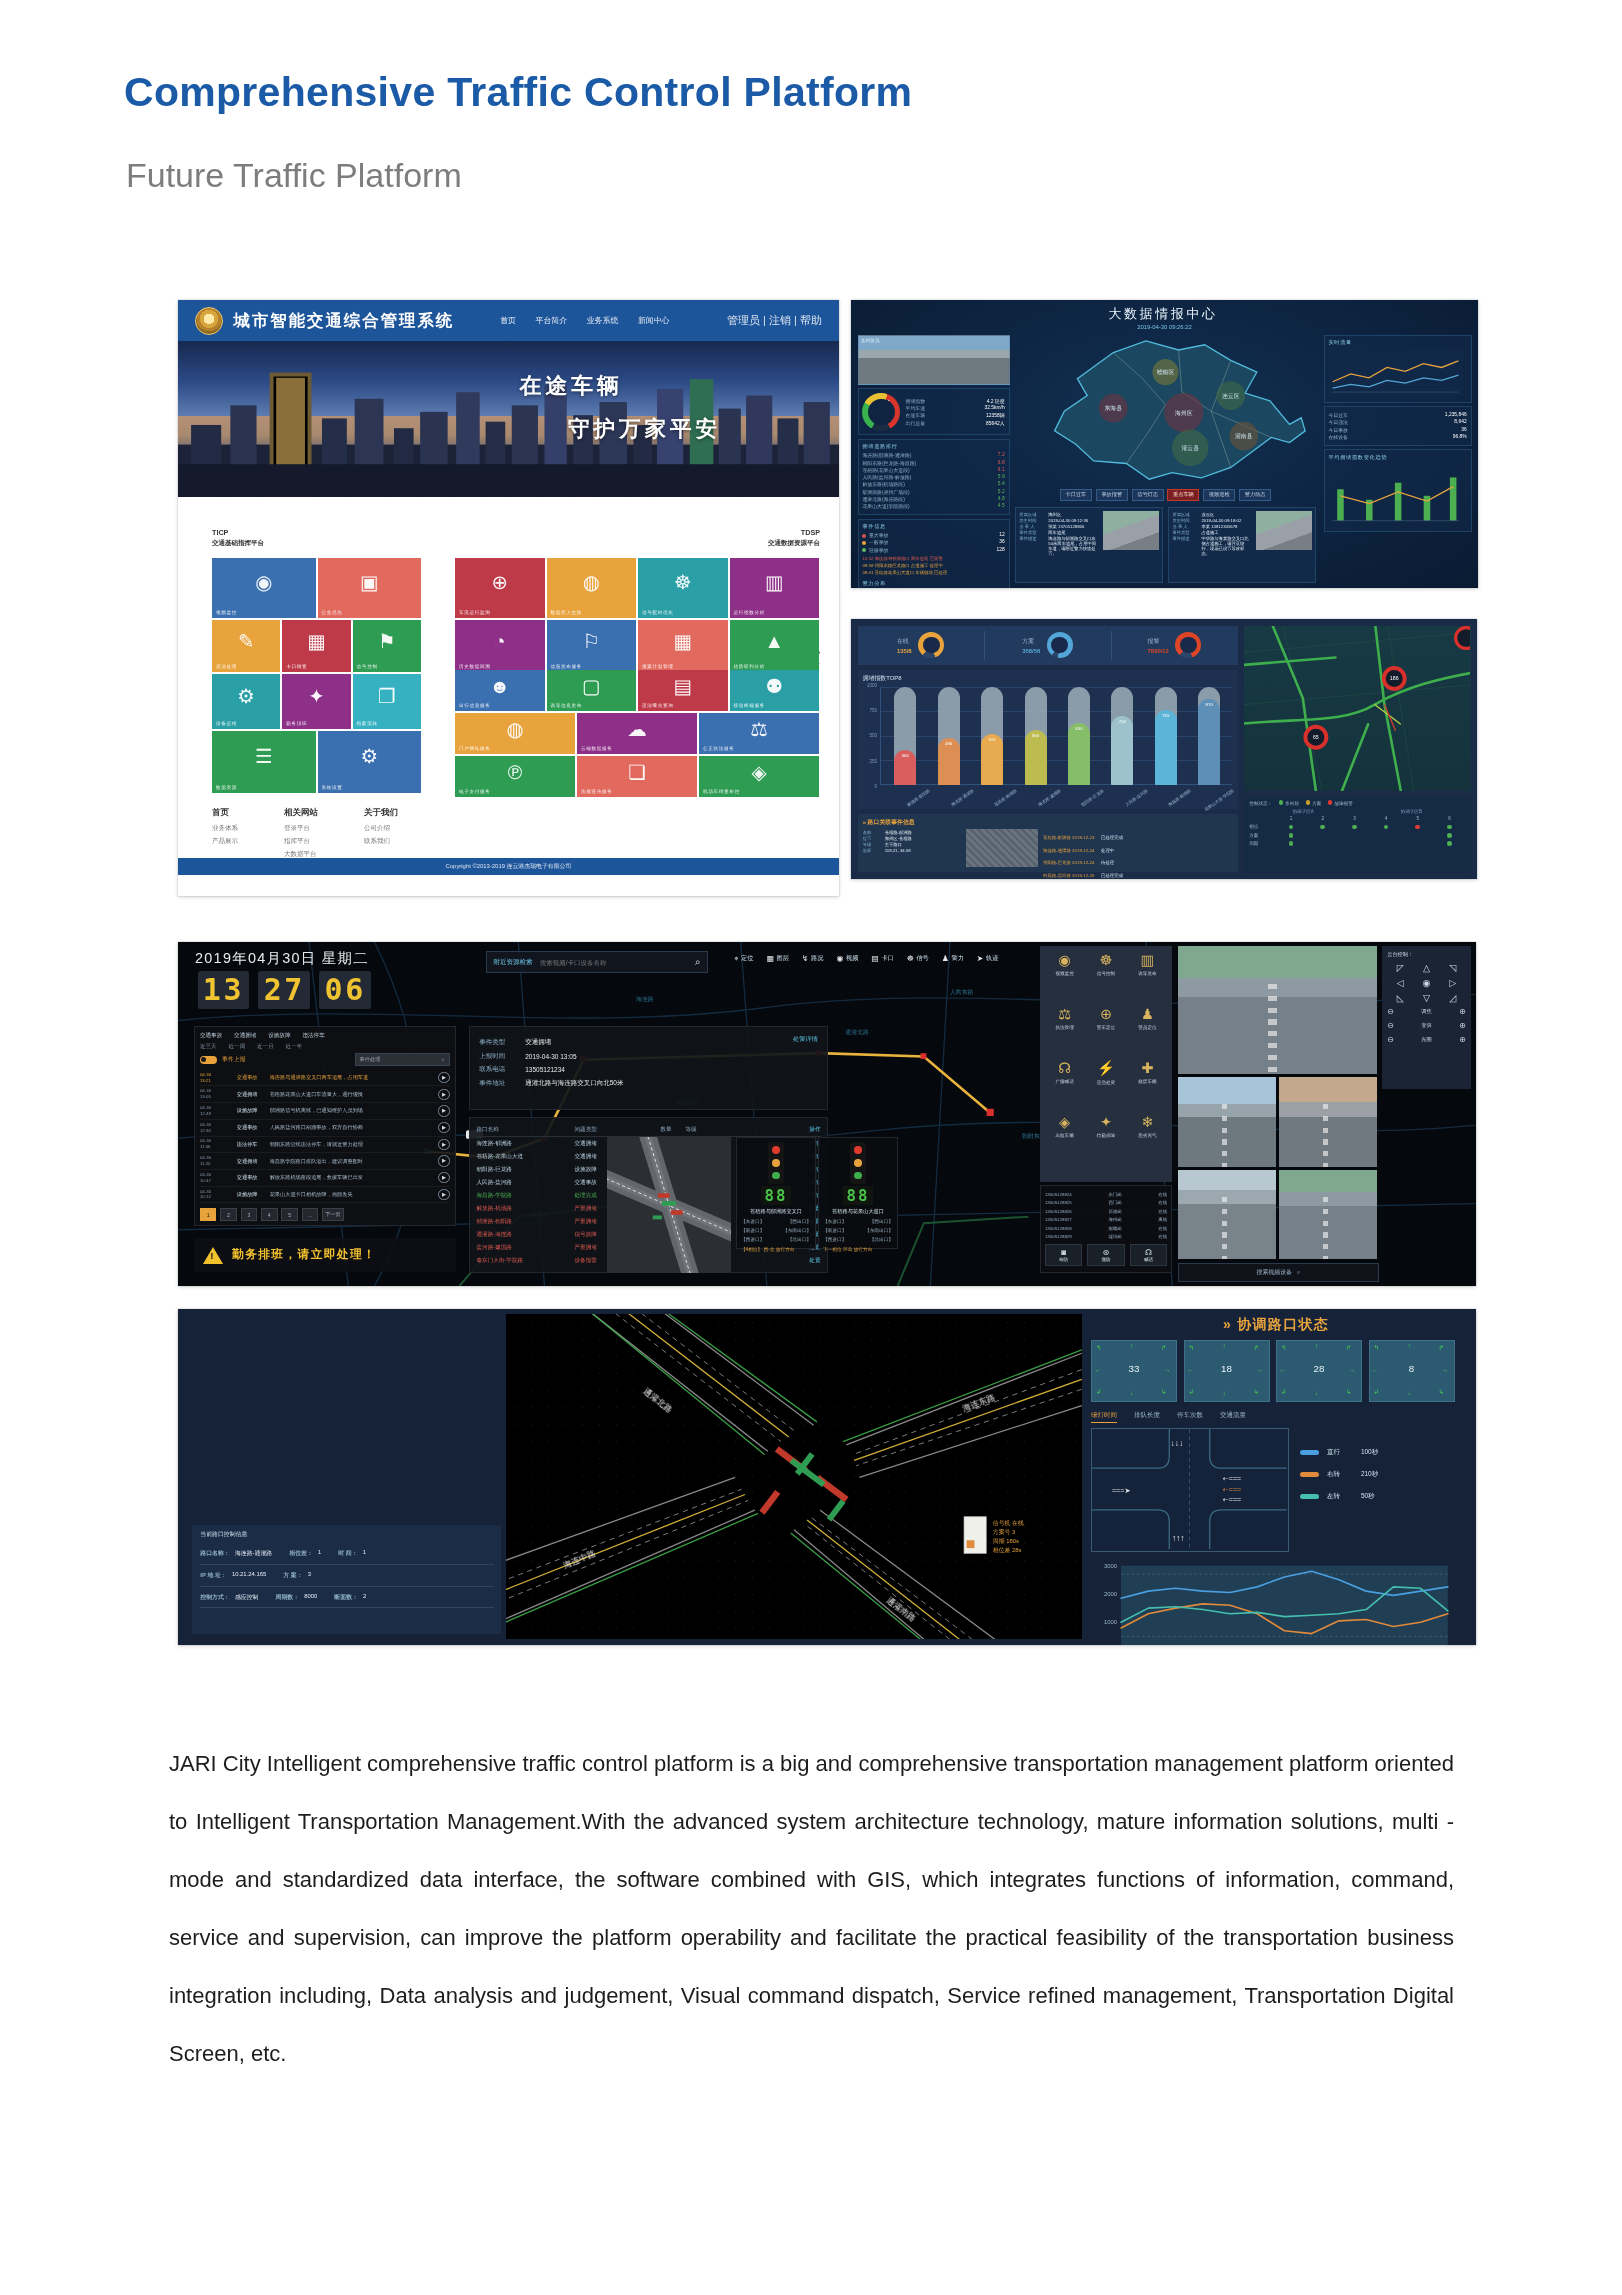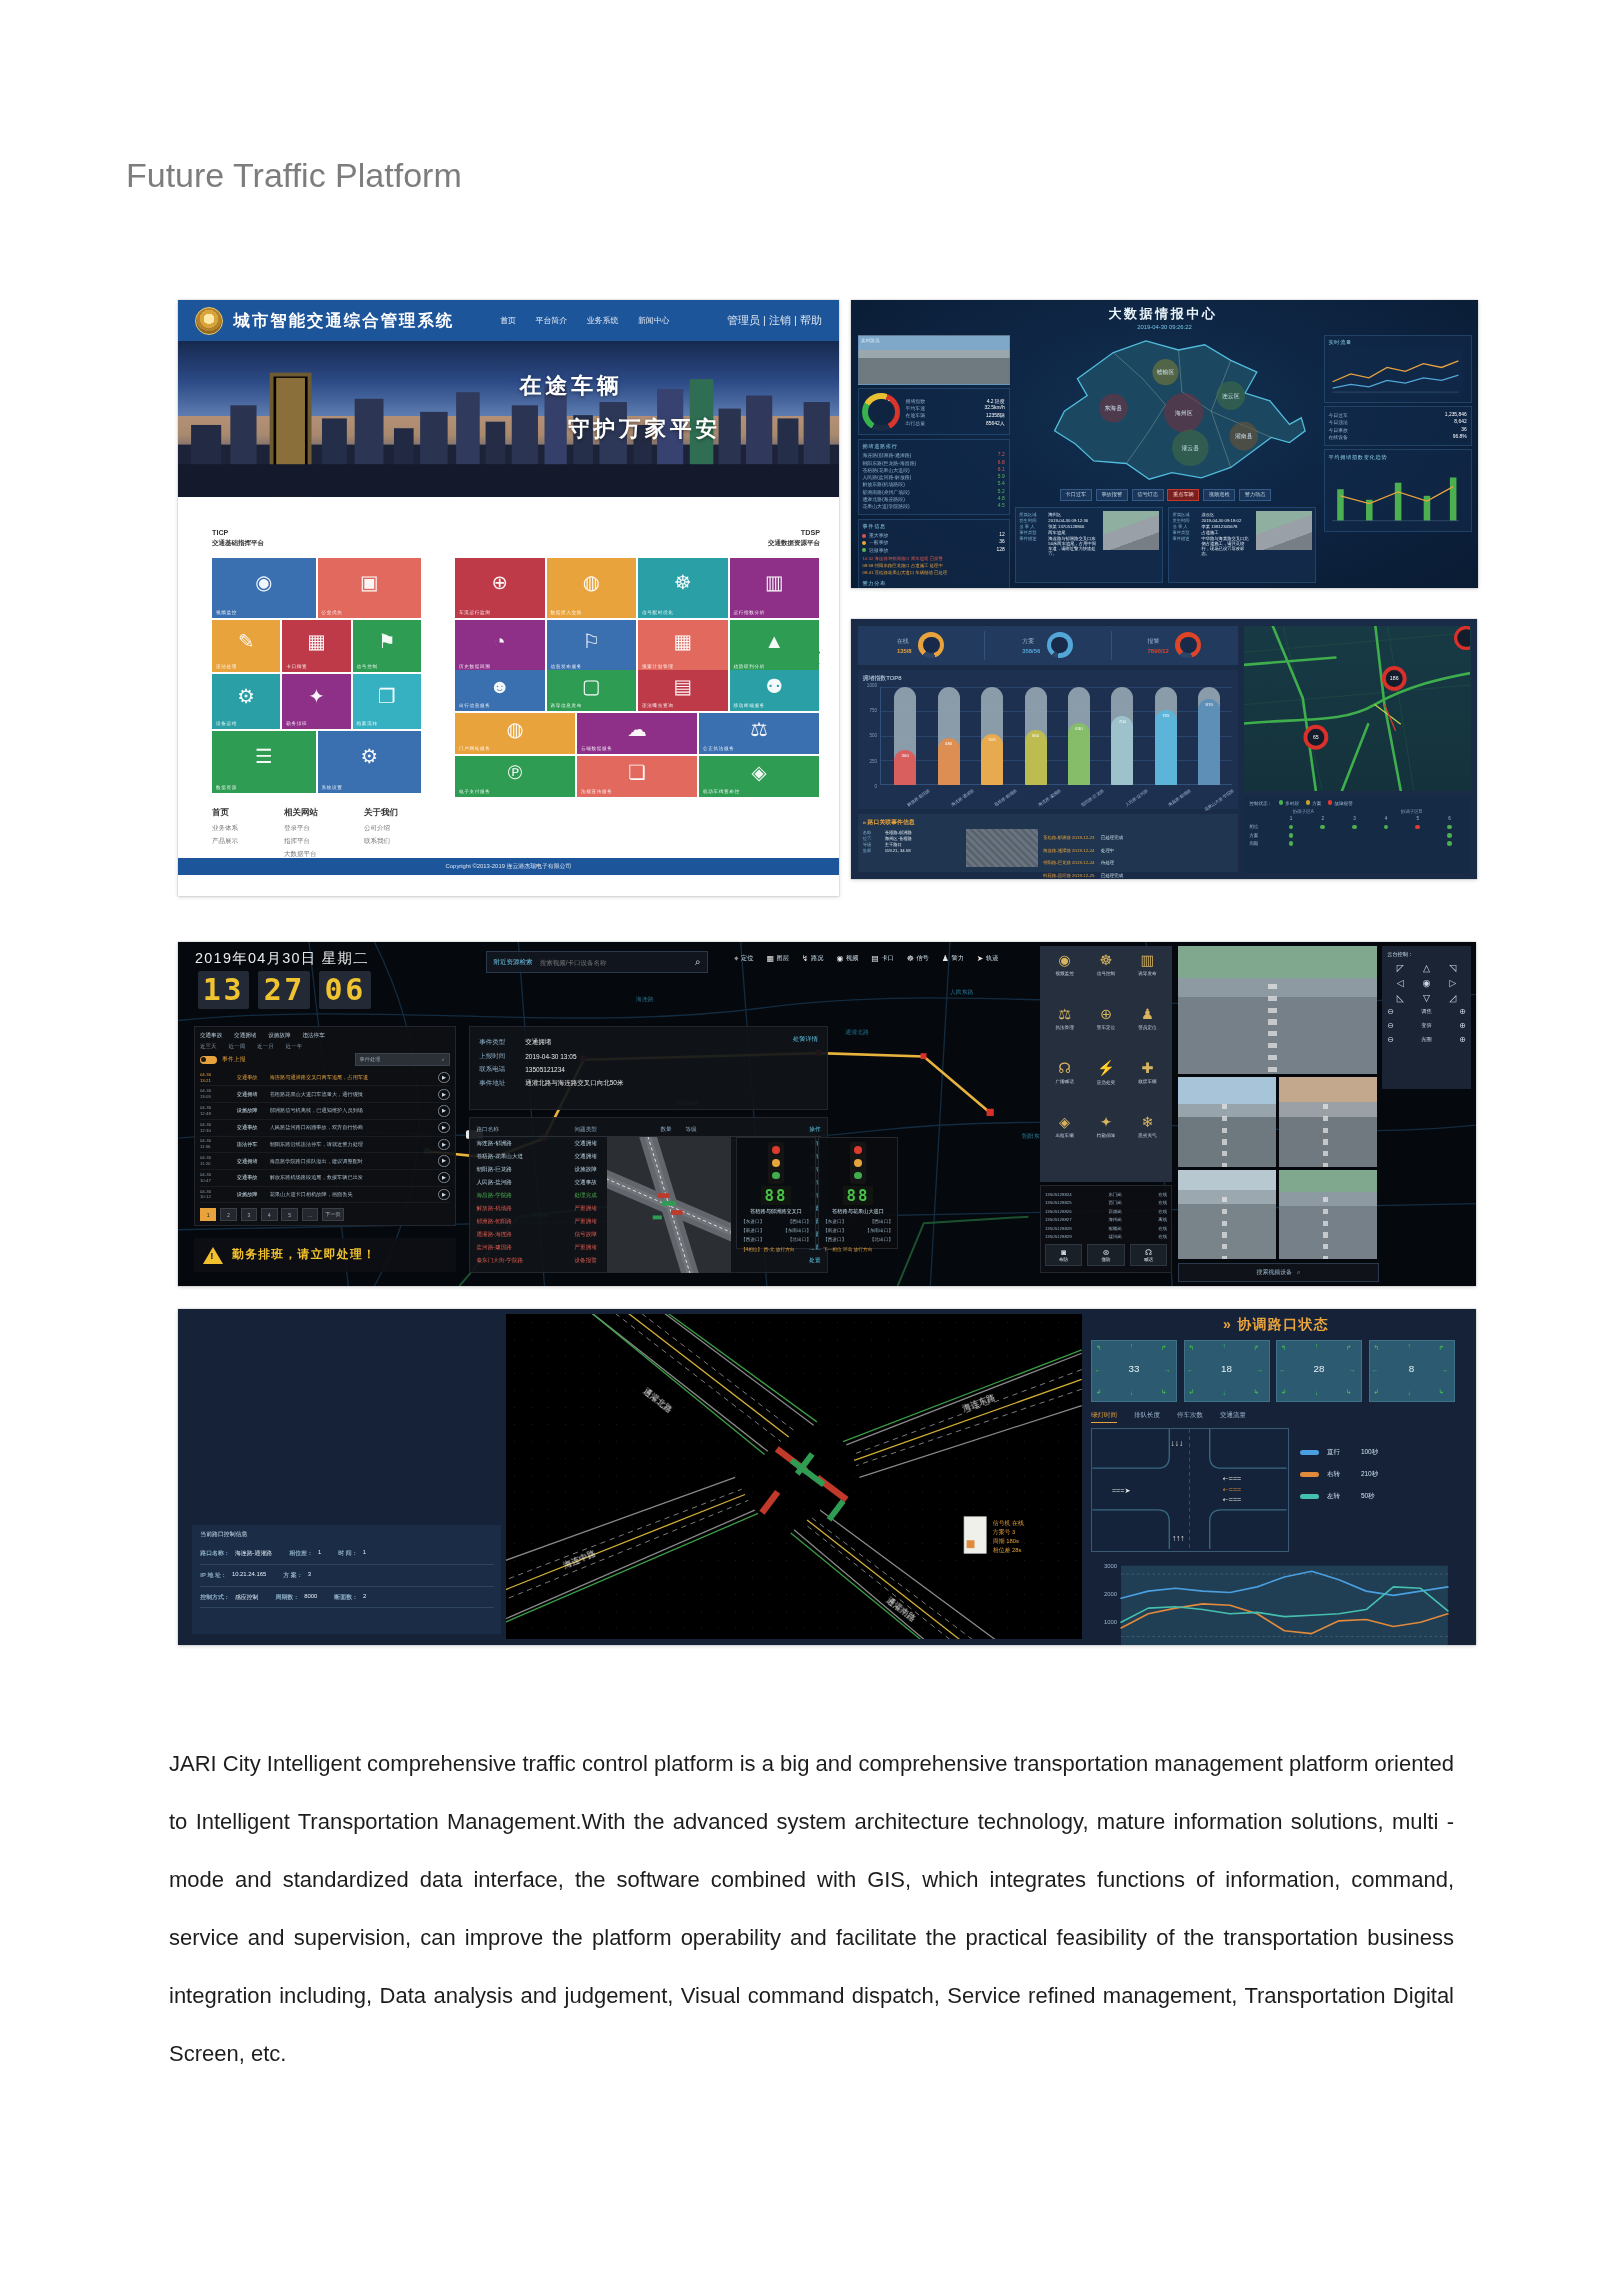--- a/index.html
+++ b/index.html
@@ -37,21 +37,21 @@
   .tile{position:relative;color:#fff;overflow:hidden;cursor:pointer;}
   .tile .gl{position:absolute;left:50%;top:42%;transform:translate(-50%,-50%);font-size:19.6px;line-height:1;opacity:.95;}
   .tile .lb{position:absolute;left:3.9px;bottom:2.6px;font-size:4.6px;opacity:.9;letter-spacing:0.7px;}
   .p-foot{position:absolute;left:34px;top:507px;display:flex;gap:46px;}
   .pf-col .t{font-size:8.5px;font-weight:700;color:#333;margin-bottom:5.2px;}
   .pf-col .l{font-size:6.5px;color:#777;margin-bottom:3.9px;cursor:pointer;}
   .p-bar{position:absolute;left:0;right:0;top:558px;height:17px;background:#1d559b;color:rgba(255,255,255,.85);font-size:5.9px;display:flex;align-items:center;justify-content:center;}
 
   
   .bigdata{left:851px;top:300px;width:627px;height:288px;background:radial-gradient(ellipse at 50% 40%,#123052 0%,#0d2340 55%,#0a1b33 100%);color:#cfe3f0;}
-  .bd-title{position:absolute;left:0;right:12px;top:5.2px;text-align:center;font-size:13px;font-weight:700;color:#eaf4fb;letter-spacing:2.6px;margin-left:9px;}
+  .bd-title{position:absolute;left:0;right:12px;top:5.2px;text-align:center;font-size:13px;font-weight:400;color:#eaf4fb;letter-spacing:2.6px;margin-left:9px;}
   .bd-date{position:absolute;left:0;right:0;top:23.6px;text-align:center;font-size:5.9px;color:#76c6e8;}
   .bd-col{position:absolute;display:flex;flex-direction:column;gap:3.9px;}
   .bd-left{left:6.5px;top:35px;width:152px;}
   .bd-right{right:6.5px;top:35px;width:148px;}
   .bd-pan{background:rgba(18,42,74,.55);border:0.7px solid rgba(64,120,168,.35);padding:3.3px 3.9px;position:relative;}
   .bd-pt{font-size:5.2px;color:#8fd2ec;margin-bottom:2px;letter-spacing:0.7px;}
   .bd-video{height:41px;background:linear-gradient(180deg,#7fa8c8 0 30%,#9aa8ae 30% 45%,#6f7a80 45% 100%);position:relative;}
   .bd-video i{position:absolute;left:2.6px;top:2px;font-style:normal;font-size:4.6px;color:#d8f0ff;}
   .bd-gaugerow{display:flex;gap:5.2px;align-items:center;}
   .gauge{width:38px;height:38px;border-radius:50%;background:conic-gradient(from 210deg,#37b24d 0 90deg,#e7c131 90deg 170deg,#d9362b 170deg 300deg,#1a2c44 300deg 360deg);position:relative;flex:0 0 auto;}
@@ -219,20 +219,21 @@
   .leg-r .t{font-size:6.5px;color:#cfe3f0;}
   .jr-chart{margin-top:6.5px;position:relative;}
 
   .ic{font-style:normal;}
 </style>
 </head>
 <body>
 
 <div class="page">
 
+  <div class="pg-title">Comprehensive Traffic Control Platform</div>
   <div class="pg-sub">Future Traffic Platform</div>
 
   <div class="shot portal">
     <div class="p-head">
       <div class="badge"></div>
       <div class="p-sys">城市智能交通综合管理系统</div>
       <div class="p-nav">
           <span>首页</span>
           <span>平台简介</span>
           <span>业务系统</span>

